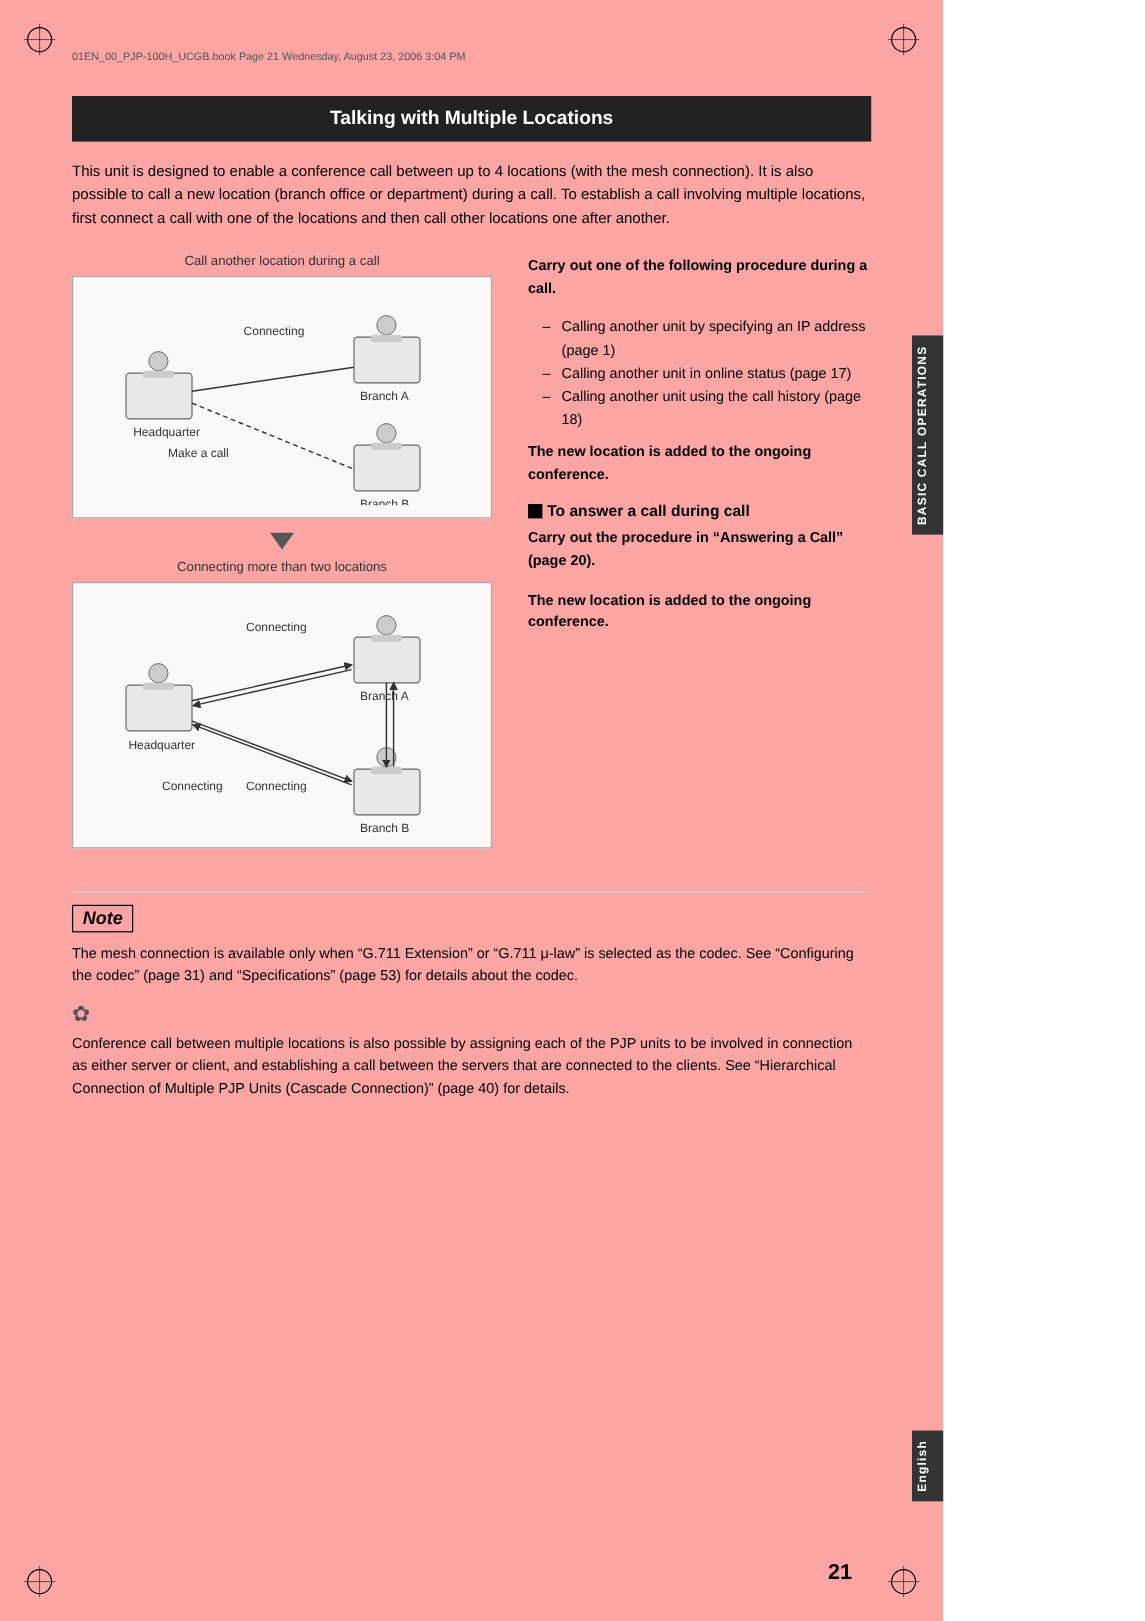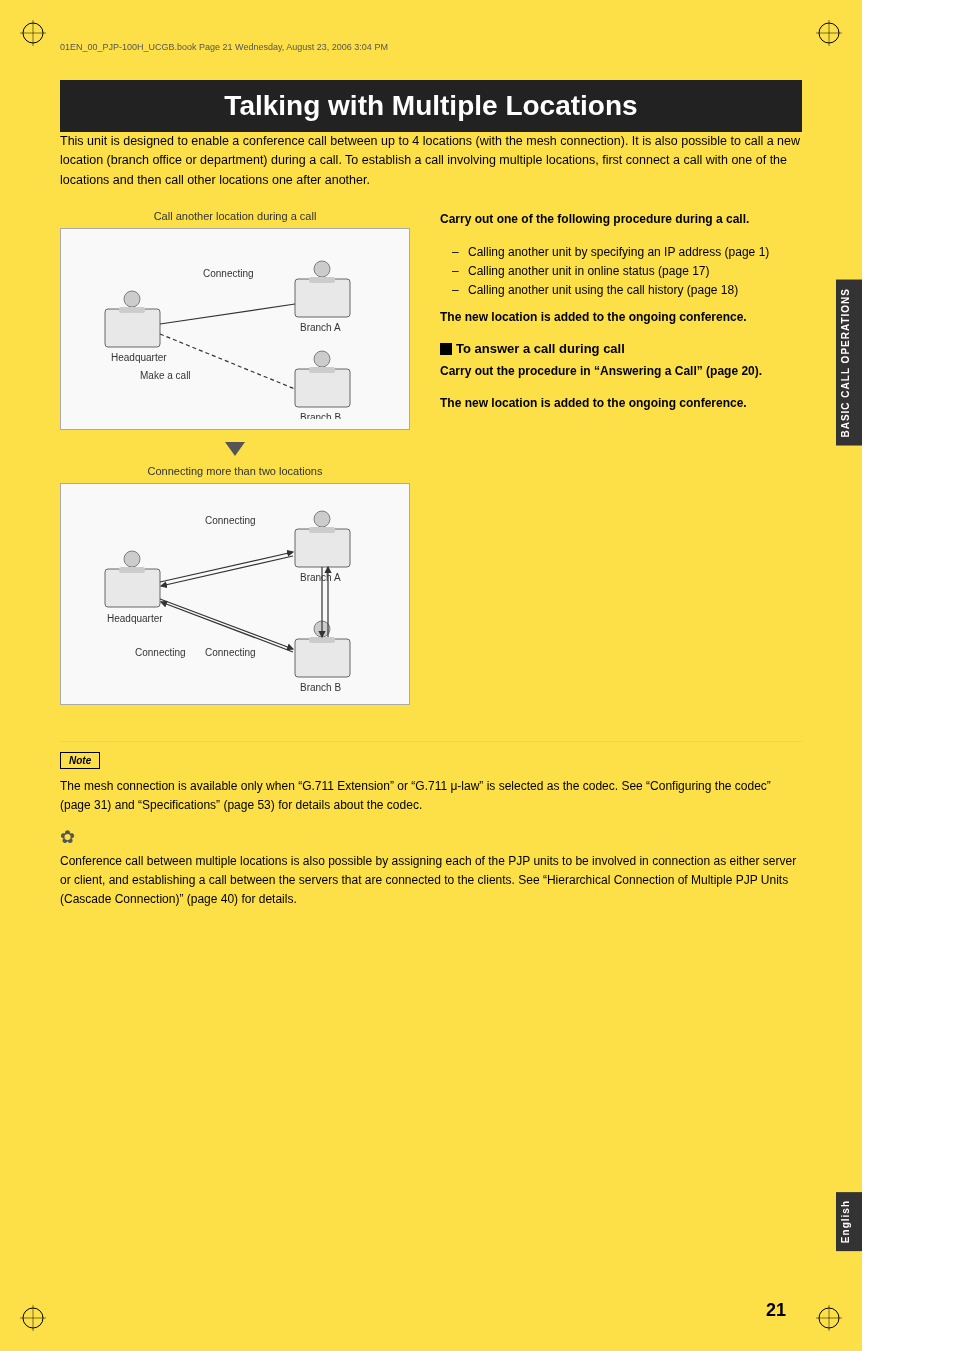--- a/index.html
+++ b/index.html
@@ -7,25 +7,25 @@
       width: 954px;
       min-height: 1351px;
       background: #fff;
       font-family: Arial, Helvetica, sans-serif;
       font-size: 13px;
       color: #000;
       position: relative;
     }
 
     .page-container {
-      width: 862px;
+      width: 786px;
       min-height: 1351px;
       padding: 3px;
       position: relative;
-      background: #fde047;
+      background: #fca5a5;
     }
 
     
     .corner-mark {
       position: absolute;
       width: 30px;
       height: 30px;
     }
     .corner-mark svg { width: 30px; height: 30px; }
     .corner-tl { top: 18px; left: 18px; }
@@ -49,22 +49,23 @@
       left: 60px;
       right: 60px;
     }
 
     
     .page-title-bar {
       background: #222;
       color: #fff;
       text-align: center;
       padding: 10px 0;
-      font-size: 28px;
-      font-weight: bold;
+      font-size: 16px;
+      font-weight: bold;
+      margin-bottom: 16px;
     }
 
     
     .intro-text {
       font-size: 12.5px;
       line-height: 1.55;
       margin-bottom: 20px;
     }
 
     
@@ -160,21 +161,21 @@
     .note-section {
       margin-top: 24px;
       border-top: 1px solid #ccc;
       padding-top: 10px;
     }
 
     .note-label {
       display: inline-block;
       border: 1px solid #000;
       padding: 2px 8px;
-      font-size: 10px;
+      font-size: 15px;
       font-weight: bold;
       font-style: italic;
       margin-bottom: 8px;
     }
 
     .note-text {
       font-size: 12px;
       line-height: 1.6;
       margin-bottom: 10px;
     }

